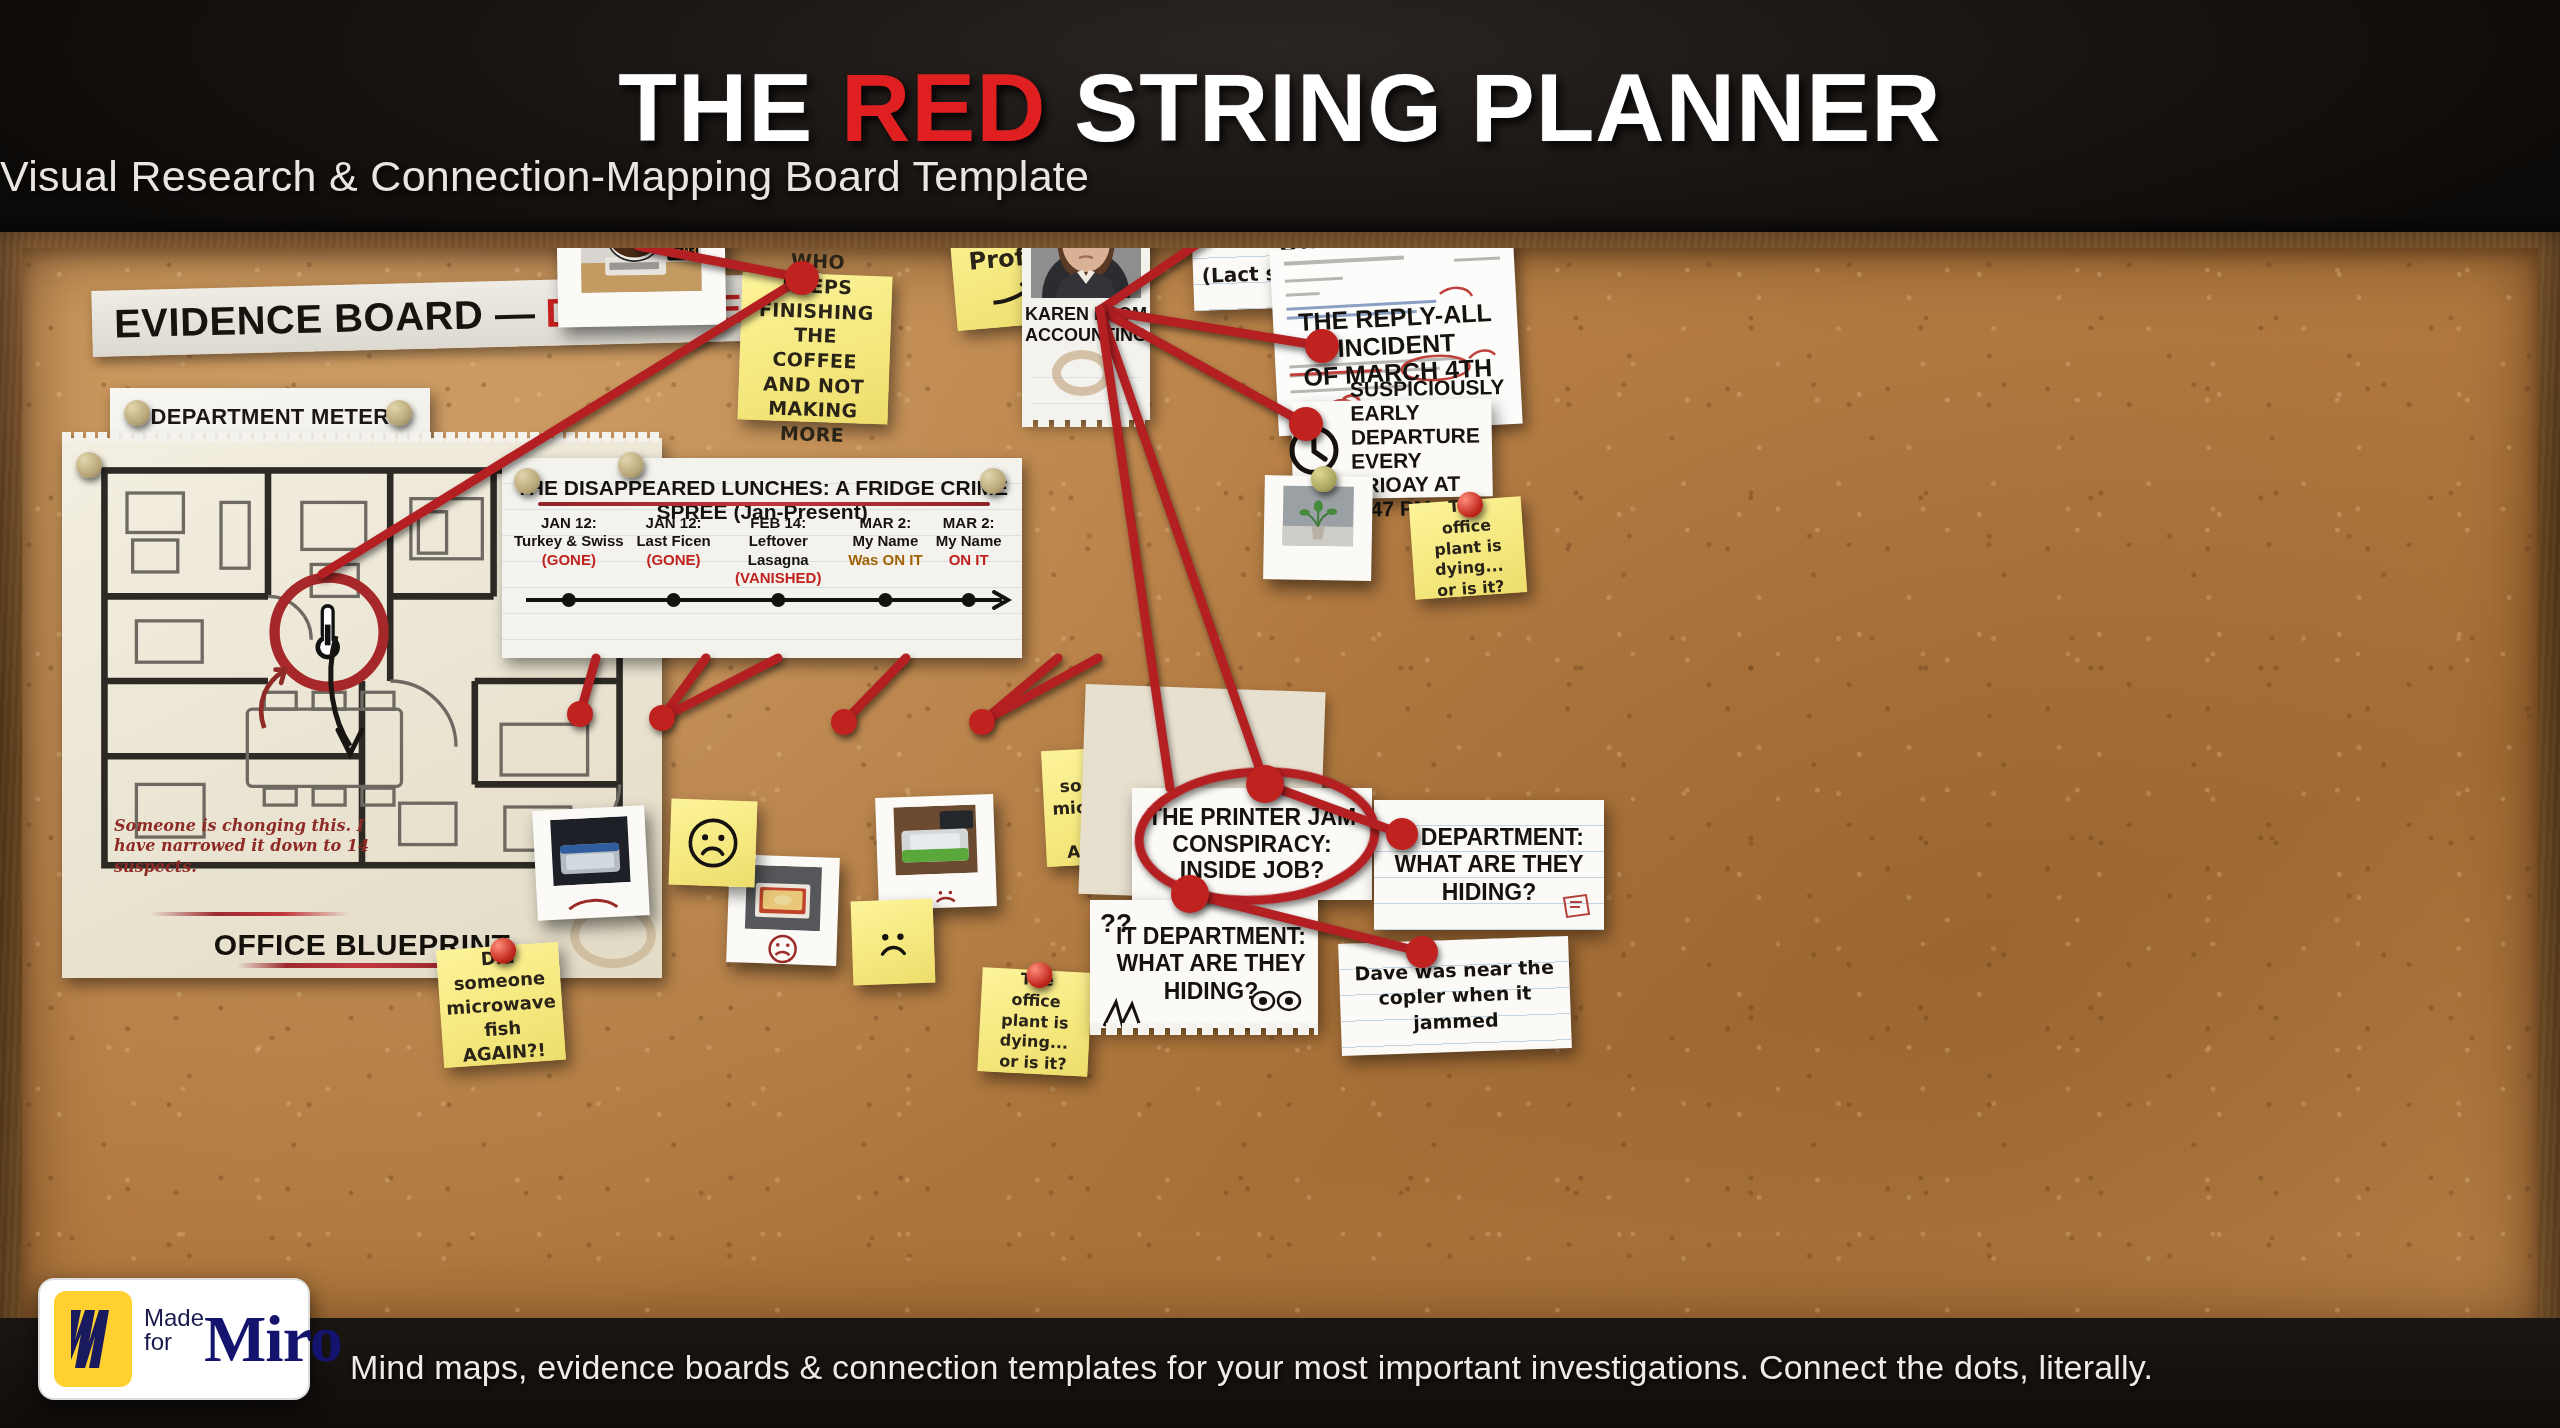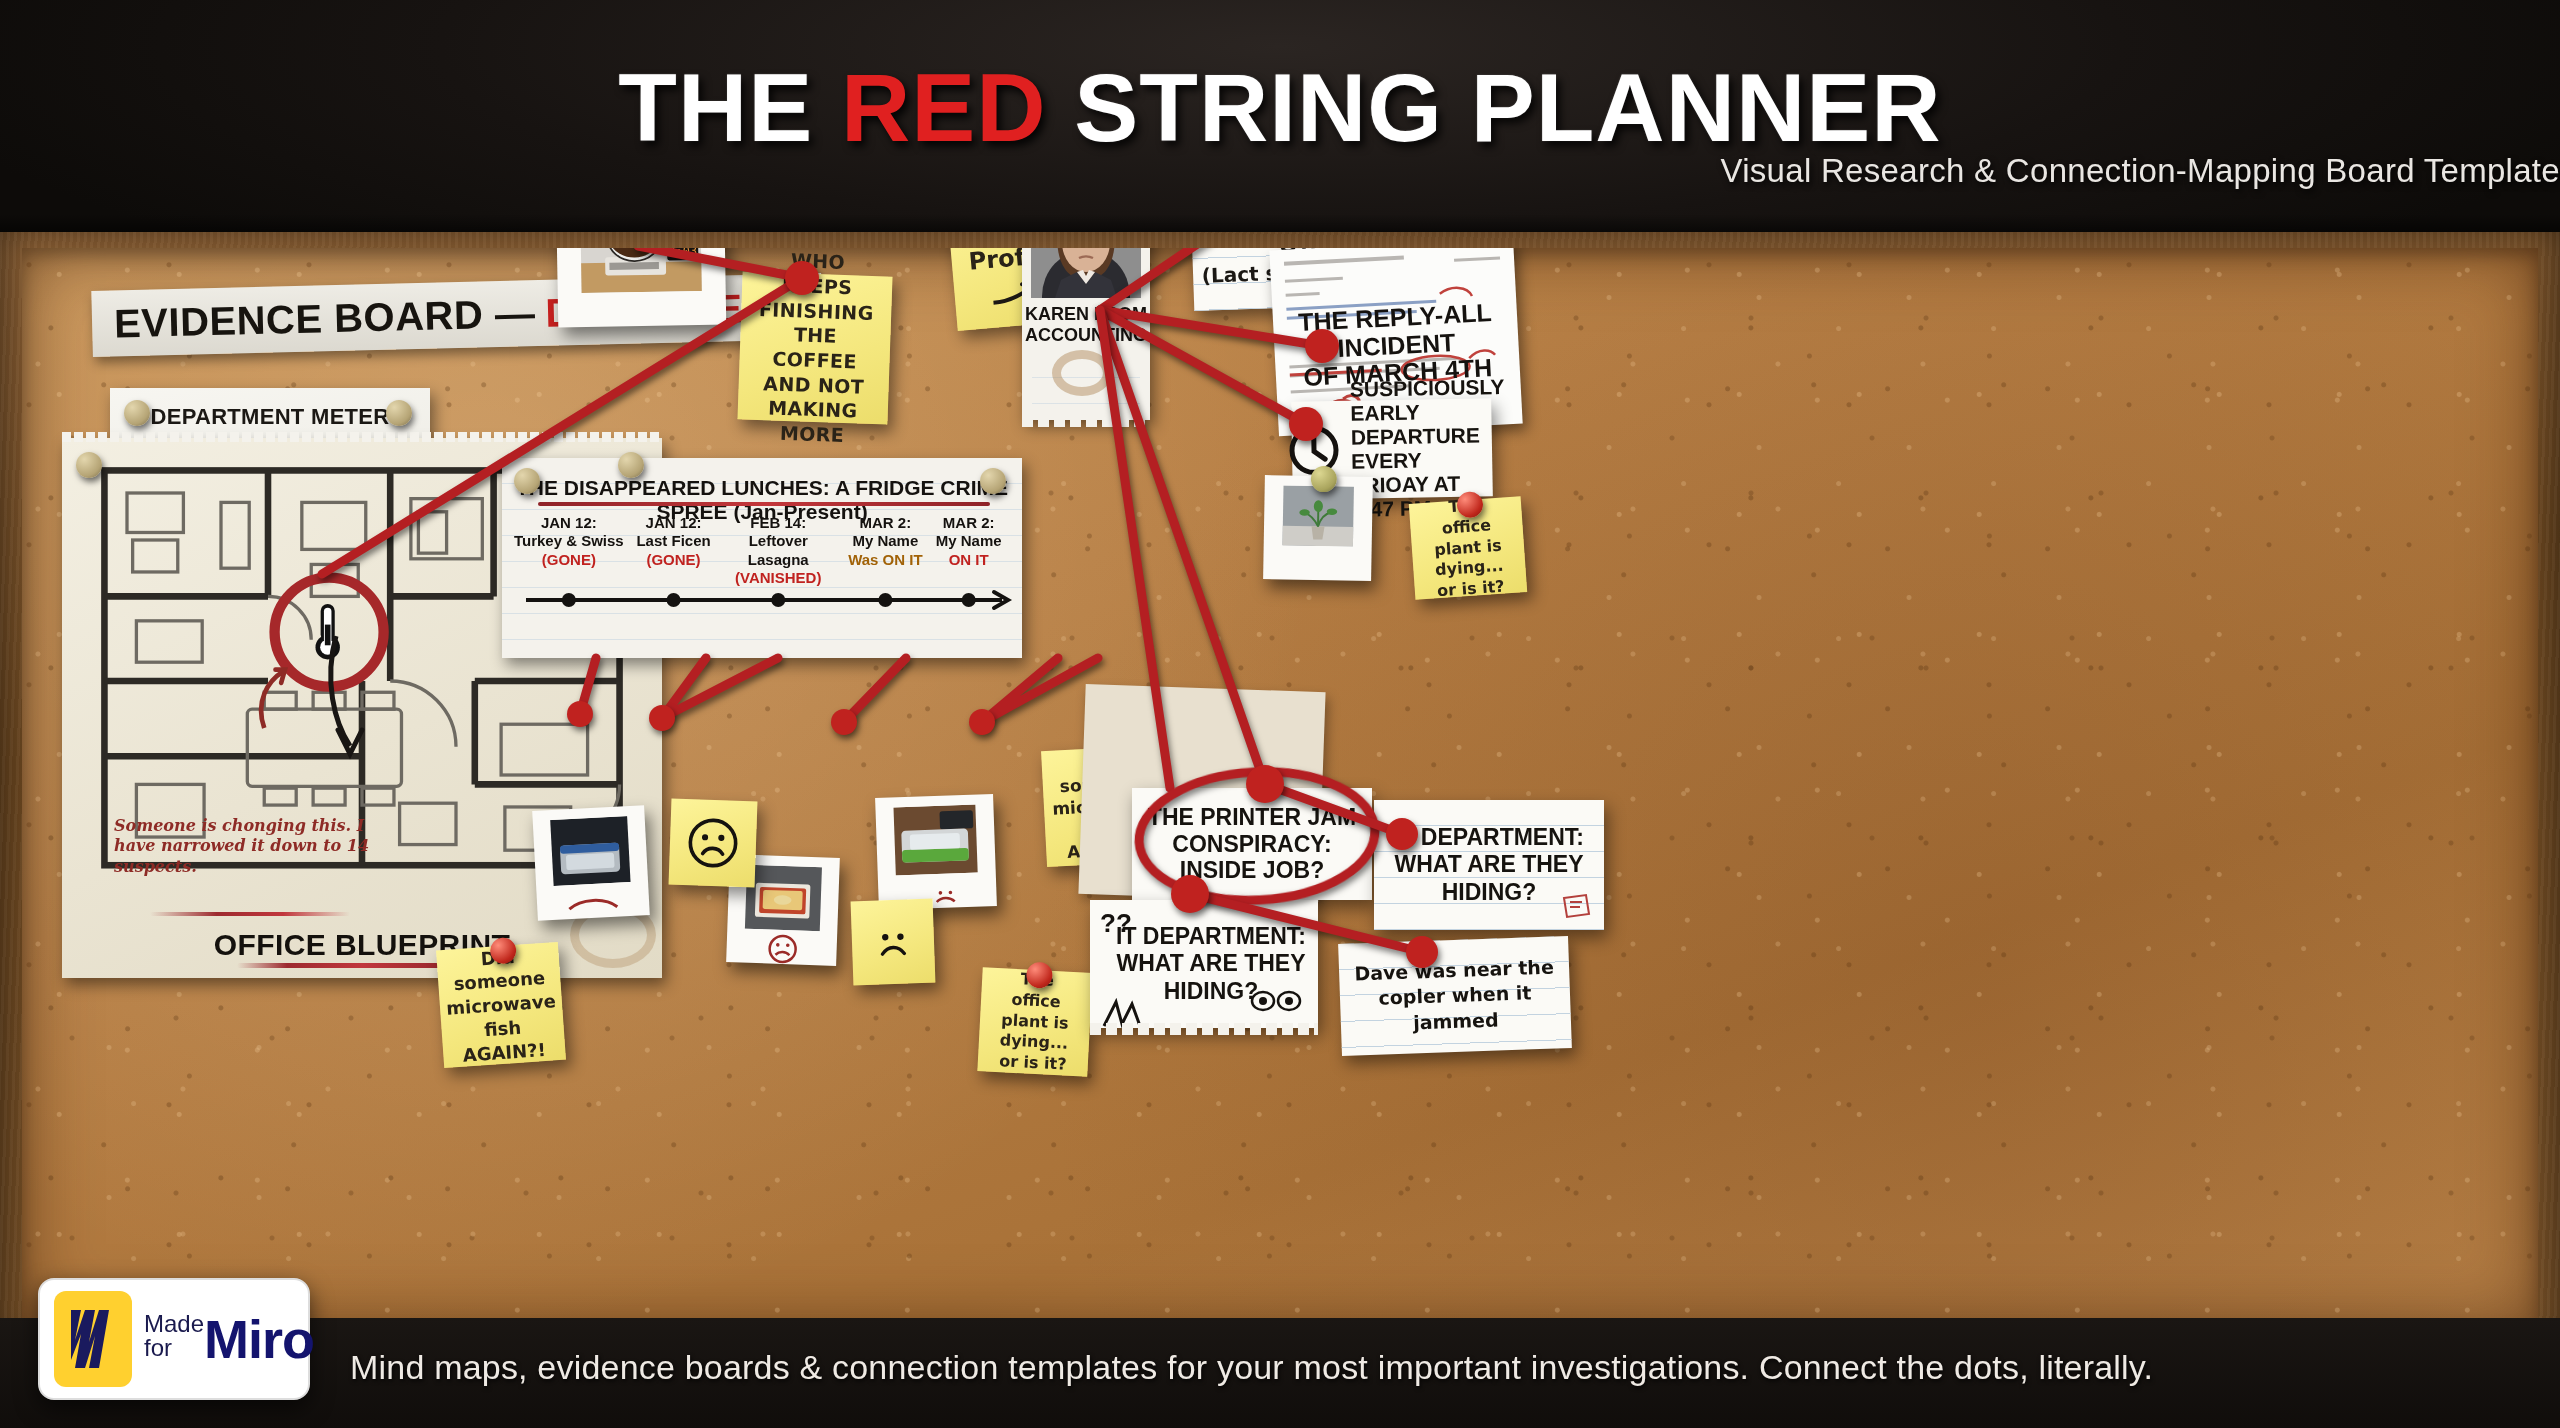--- a/index.html
+++ b/index.html
@@ -24,22 +24,22 @@
   .title {
     position: absolute; width: 100%; top: 28px; text-align: center;
     font-size: 96px; font-weight: 900; letter-spacing: 1px; color: #fff;
     font-family: "Liberation Sans", sans-serif;
     text-shadow: 4px 5px 9px rgba(0,0,0,.85), 0 0 2px rgba(255,255,255,.25);
     white-space: nowrap;
     margin-top: 25px;
   }
   .title .red { color: #e02020; text-shadow: 4px 5px 9px rgba(0,0,0,.9); }
   .subtitle {
-    position: absolute; width: 100%; top: 152px; text-align: right;
-    font-size: 33px; font-weight: 400; color: #e9e6e2; letter-spacing: .3px;
+    position: absolute; width: 100%; top: 152px; text-align: left;
+    font-size: 43px; font-weight: 400; color: #e9e6e2; letter-spacing: .3px;
     text-shadow: 2px 3px 6px rgba(0,0,0,.9);
   }
 
   
   .board-frame {
     position: absolute; left: 0; top: 226px; width: 2560px; height: 1122px;
     background: linear-gradient(175deg,#8a5f34 0%, #6d4821 40%, #7b5329 100%);
     box-shadow: inset 0 0 40px rgba(0,0,0,.55);
   }
   .board-frame::before{
@@ -94,21 +94,21 @@
     box-shadow: 0 8px 22px rgba(0,0,0,.6); display: flex; align-items: center;
     padding: 0 14px; gap: 12px; border: 2px solid #ddd;
   }
   .miro-mark {
     width: 78px; height: 96px; border-radius: 12px; background: #ffd02f;
     display:flex; align-items:center; justify-content:center; flex: none;
   }
   .miro-mark svg { width: 56px; height: 66px; }
   .miro-words { display:flex; flex-direction:row; line-height:1; }
   .miro-made { font-size: 24px; color: #1a1a4e; font-weight: 400; margin-bottom:4px;}
-  .miro-name { font-size: 54px; color: #14146e; font-weight: 700; letter-spacing:-1px;}
+  .miro-name { font-size: 66px; color: #14146e; font-weight: 700; letter-spacing:-1px;font-family:Liberation Serif, serif;}
 
   
   .paper {
     position: absolute; background: #f4f2ec;
     box-shadow: 4px 7px 14px rgba(0,0,0,.45);
   }
   .sticky {
     position: absolute; background: linear-gradient(160deg,#fdf49a 0%, #f4e77d 60%, #ecdd6b 100%);
     box-shadow: 5px 8px 15px rgba(0,0,0,.45);
     display:flex; align-items:center; justify-content:center; text-align:center;

